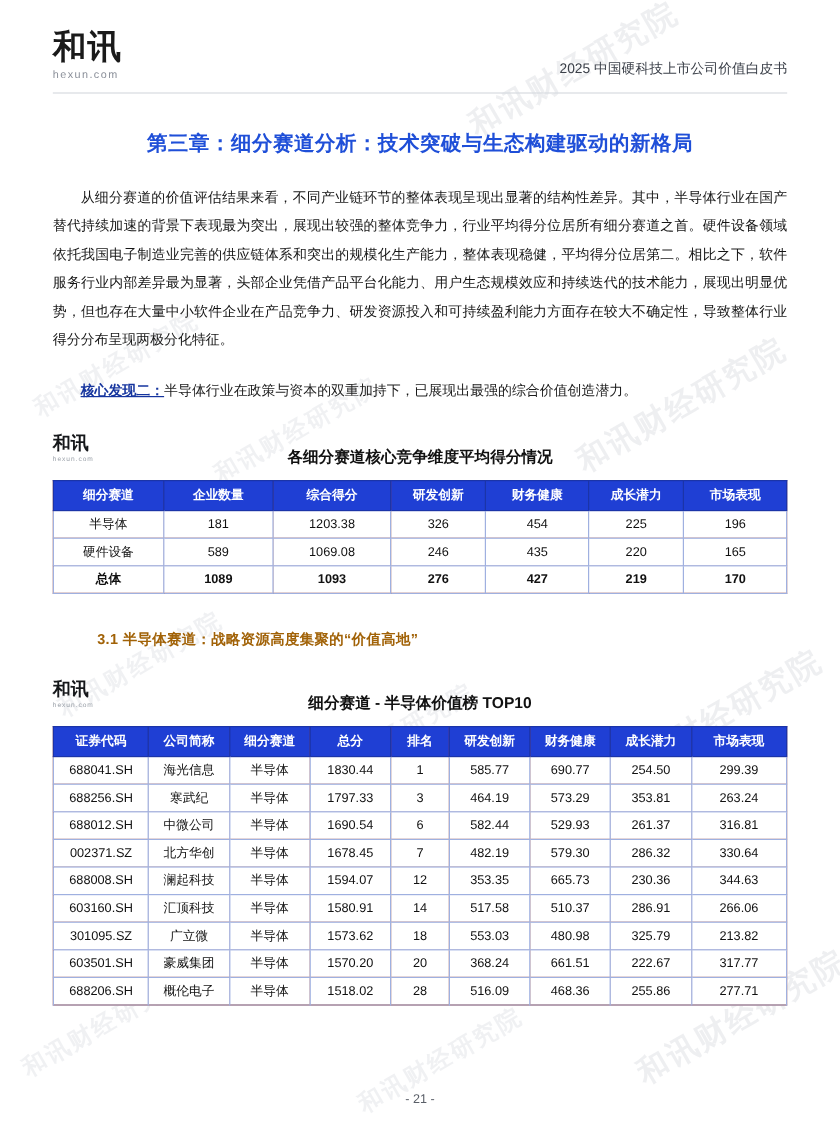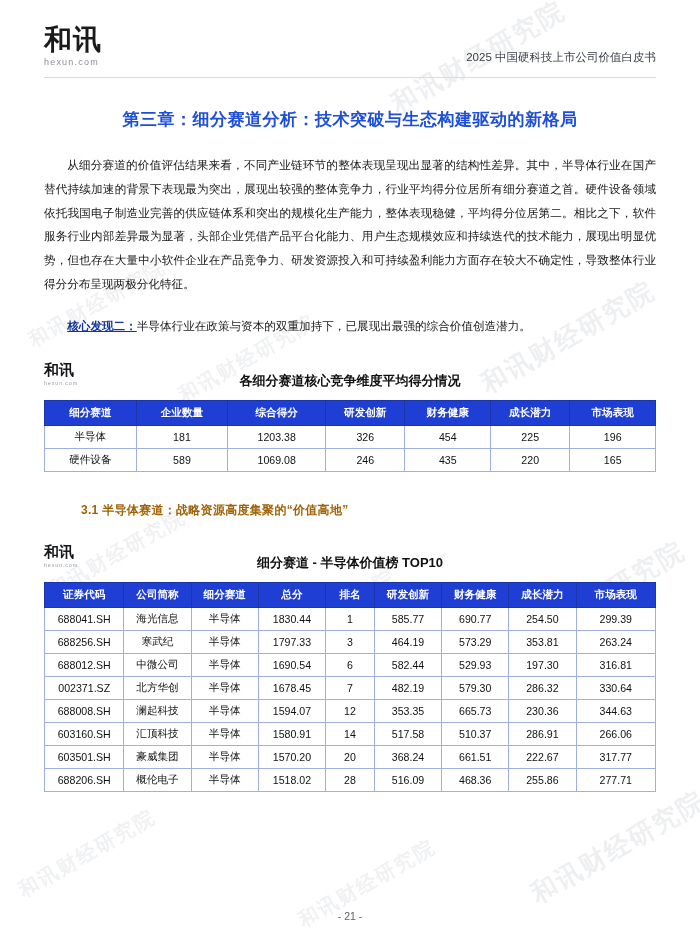--- a/index.html
+++ b/index.html
@@ -241,20 +241,29 @@
       </tr>
       <tr>
         <td>硬件设备</td>
         <td>589</td>
         <td>1069.08</td>
         <td>246</td>
         <td>435</td>
         <td>220</td>
         <td>165</td>
       </tr>
+      <tr class="total">
+        <td>总体</td>
+        <td>1089</td>
+        <td>1093</td>
+        <td>276</td>
+        <td>427</td>
+        <td>219</td>
+        <td>170</td>
+      </tr>
     </tbody>
   </table>
 
   <div class="section-h">3.1 半导体赛道：战略资源高度集聚的“价值高地”</div>
 
   <div class="mini-logo">
     <div class="m1">和讯</div>
     <div class="m2">hexun.com</div>
   </div>
   <div class="table-caption">细分赛道 - 半导体价值榜 TOP10</div>
@@ -297,21 +306,21 @@
         <td>263.24</td>
       </tr>
       <tr>
         <td>688012.SH</td>
         <td>中微公司</td>
         <td>半导体</td>
         <td>1690.54</td>
         <td>6</td>
         <td>582.44</td>
         <td>529.93</td>
-        <td>197.30</td>
+        <td>261.37</td>
         <td>316.81</td>
       </tr>
       <tr>
         <td>002371.SZ</td>
         <td>北方华创</td>
         <td>半导体</td>
         <td>1678.45</td>
         <td>7</td>
         <td>482.19</td>
         <td>579.30</td>
@@ -334,20 +343,31 @@
         <td>汇顶科技</td>
         <td>半导体</td>
         <td>1580.91</td>
         <td>14</td>
         <td>517.58</td>
         <td>510.37</td>
         <td>286.91</td>
         <td>266.06</td>
       </tr>
       <tr>
+        <td>301095.SZ</td>
+        <td>广立微</td>
+        <td>半导体</td>
+        <td>1573.62</td>
+        <td>18</td>
+        <td>553.03</td>
+        <td>480.98</td>
+        <td>325.79</td>
+        <td>213.82</td>
+      </tr>
+      <tr>
         <td>603501.SH</td>
         <td>豪威集团</td>
         <td>半导体</td>
         <td>1570.20</td>
         <td>20</td>
         <td>368.24</td>
         <td>661.51</td>
         <td>222.67</td>
         <td>317.77</td>
       </tr>

